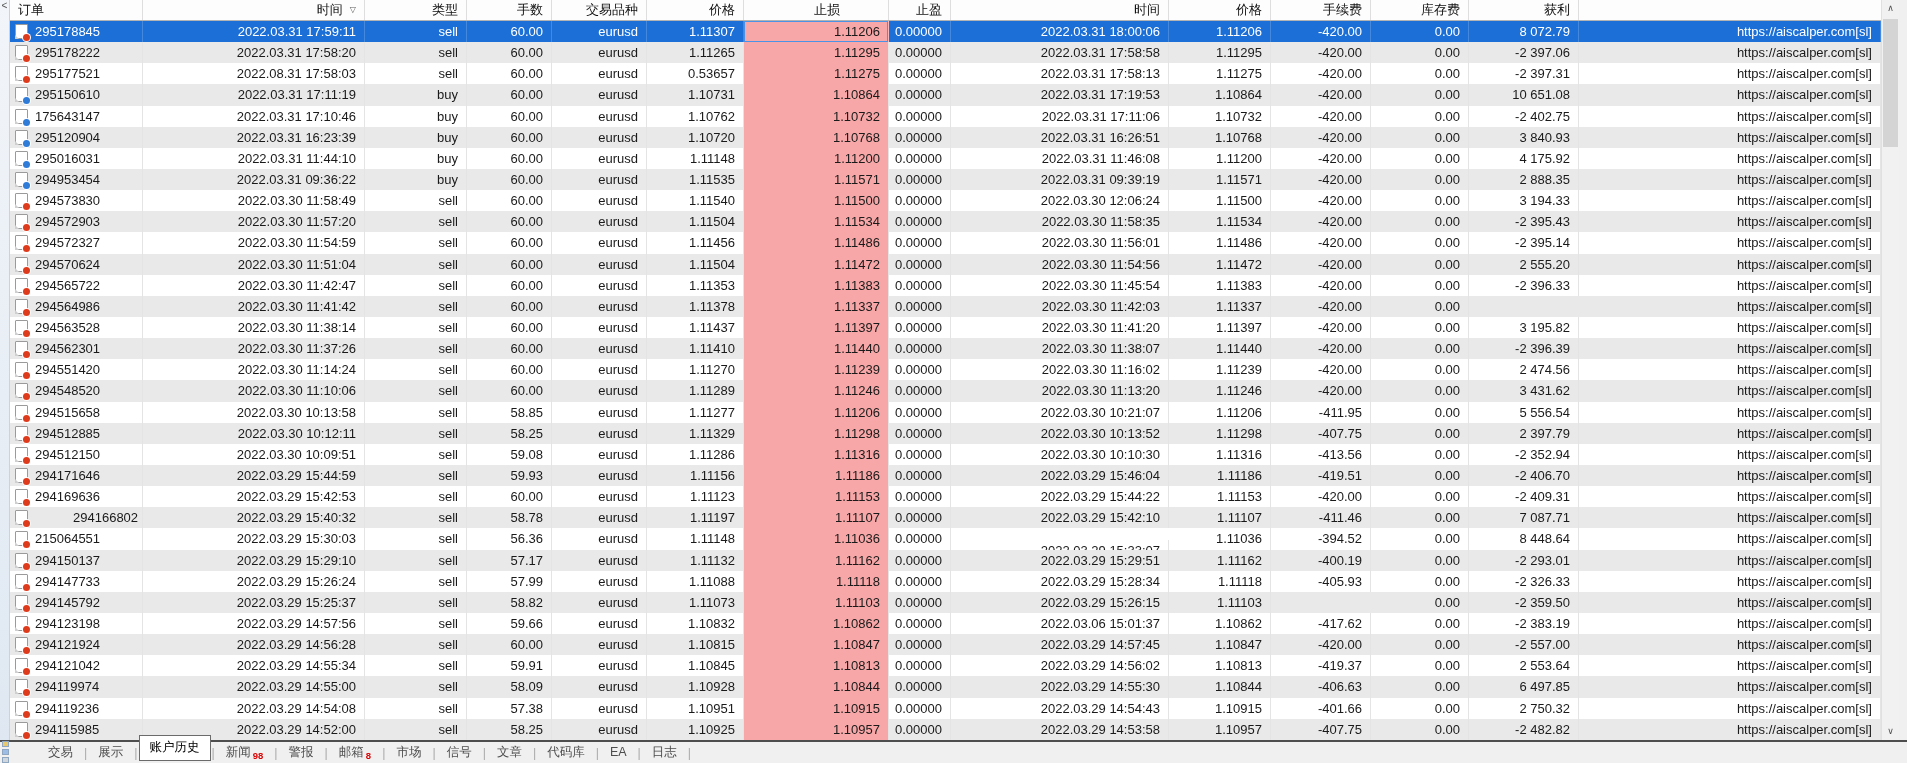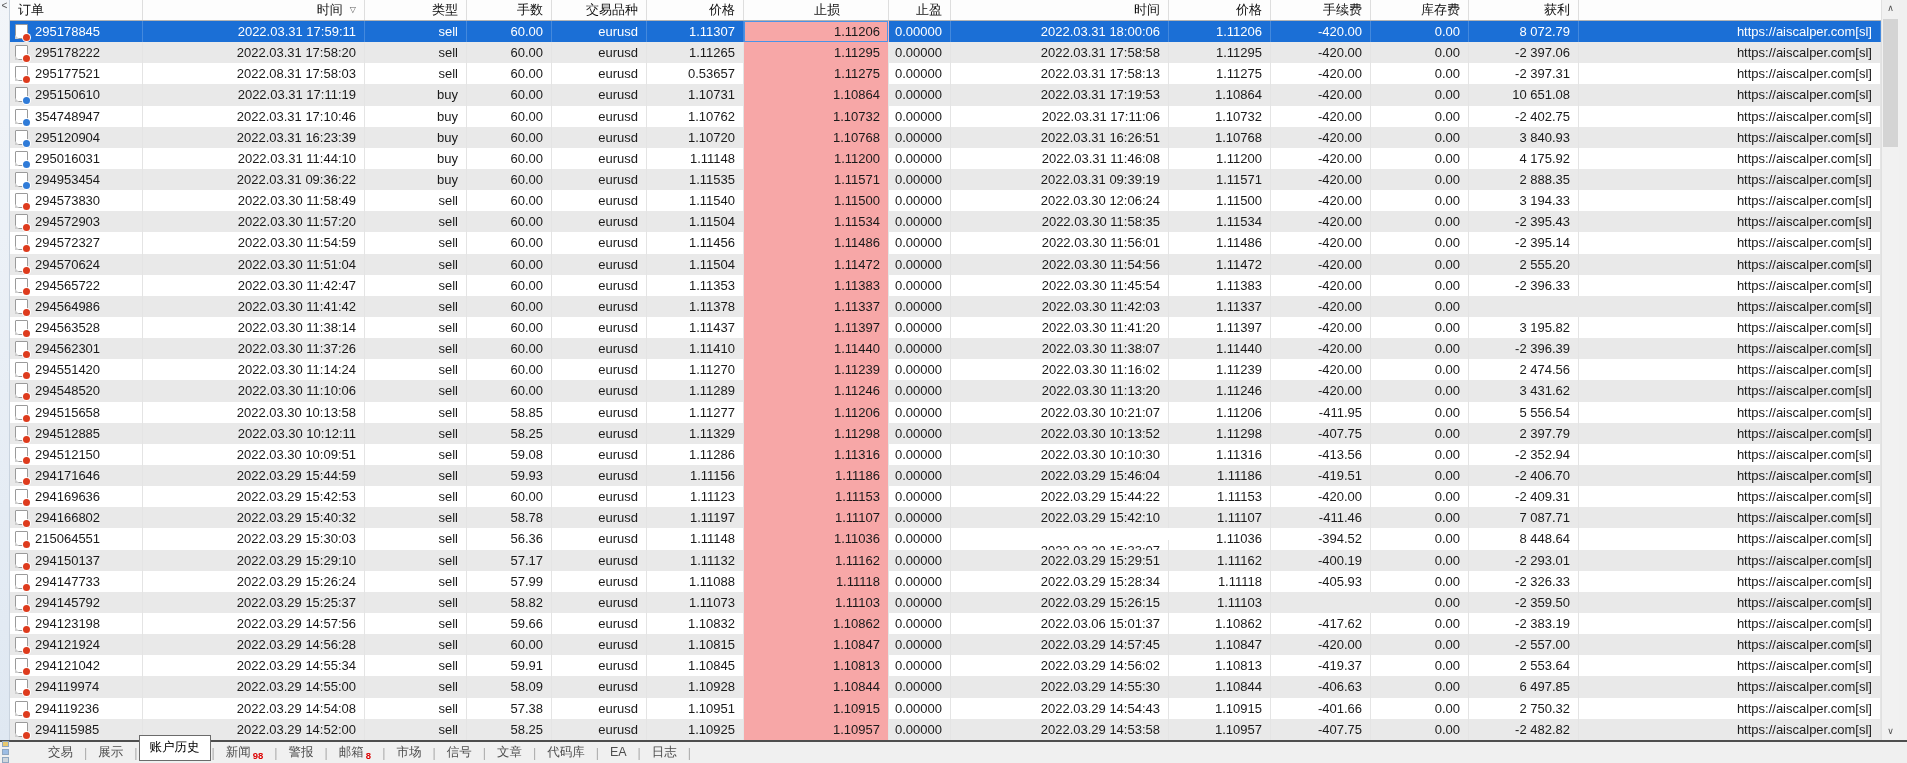--- a/index.html
+++ b/index.html
@@ -212,21 +212,21 @@
           <div class="cell align-right" style="width: 100px;">-420.00</div>
           <div class="cell align-right" style="width: 98px;">0.00</div>
           <div class="cell align-right" style="width: 110px;">10 651.08</div>
           <div class="cell align-right" style="width: 302px;">https://aiscalper.com[sl]</div>
         </div>
         <div class="row odd">
           <div class="cell align-left cell-order" style="width: 133px;">
             <span class="doc-icon buy">
               <span class="doc-dot"></span>
             </span>
-            <span>354748947</span>
+            <span>175643147</span>
           </div>
           <div class="cell align-right" style="width: 222px;">2022.03.31 17:10:46</div>
           <div class="cell align-right" style="width: 102px;">buy</div>
           <div class="cell align-right" style="width: 85px;">60.00</div>
           <div class="cell align-right" style="width: 95px;">eurusd</div>
           <div class="cell align-right" style="width: 97px;">1.10762</div>
           <div class="cell align-right cell-sl" style="width: 145px;">1.10732</div>
           <div class="cell align-right" style="width: 62px;">0.00000</div>
           <div class="cell align-right" style="width: 218px;">2022.03.31 17:11:06</div>
           <div class="cell align-right" style="width: 102px;">1.10732</div>
@@ -607,21 +607,21 @@
           <div class="cell align-right cell-sl" style="width: 145px;">1.11153</div>
           <div class="cell align-right" style="width: 62px;">0.00000</div>
           <div class="cell align-right" style="width: 218px;">2022.03.29 15:44:22</div>
           <div class="cell align-right" style="width: 102px;">1.11153</div>
           <div class="cell align-right" style="width: 100px;">-420.00</div>
           <div class="cell align-right" style="width: 98px;">0.00</div>
           <div class="cell align-right" style="width: 110px;">-2 409.31</div>
           <div class="cell align-right" style="width: 302px;">https://aiscalper.com[sl]</div>
         </div>
         <div class="row even">
-          <div class="cell align-left cell-order" style="width: 133px;">
+          <div class="cell align-left cell-order" style="width: 133px; gap: 38px;">
             <span class="doc-icon sell">
               <span class="doc-dot"></span>
             </span>
             <span>294166802</span>
           </div>
           <div class="cell align-right" style="width: 222px;">2022.03.29 15:40:32</div>
           <div class="cell align-right" style="width: 102px;">sell</div>
           <div class="cell align-right" style="width: 85px;">58.78</div>
           <div class="cell align-right" style="width: 95px;">eurusd</div>
           <div class="cell align-right" style="width: 97px;">1.11197</div>

